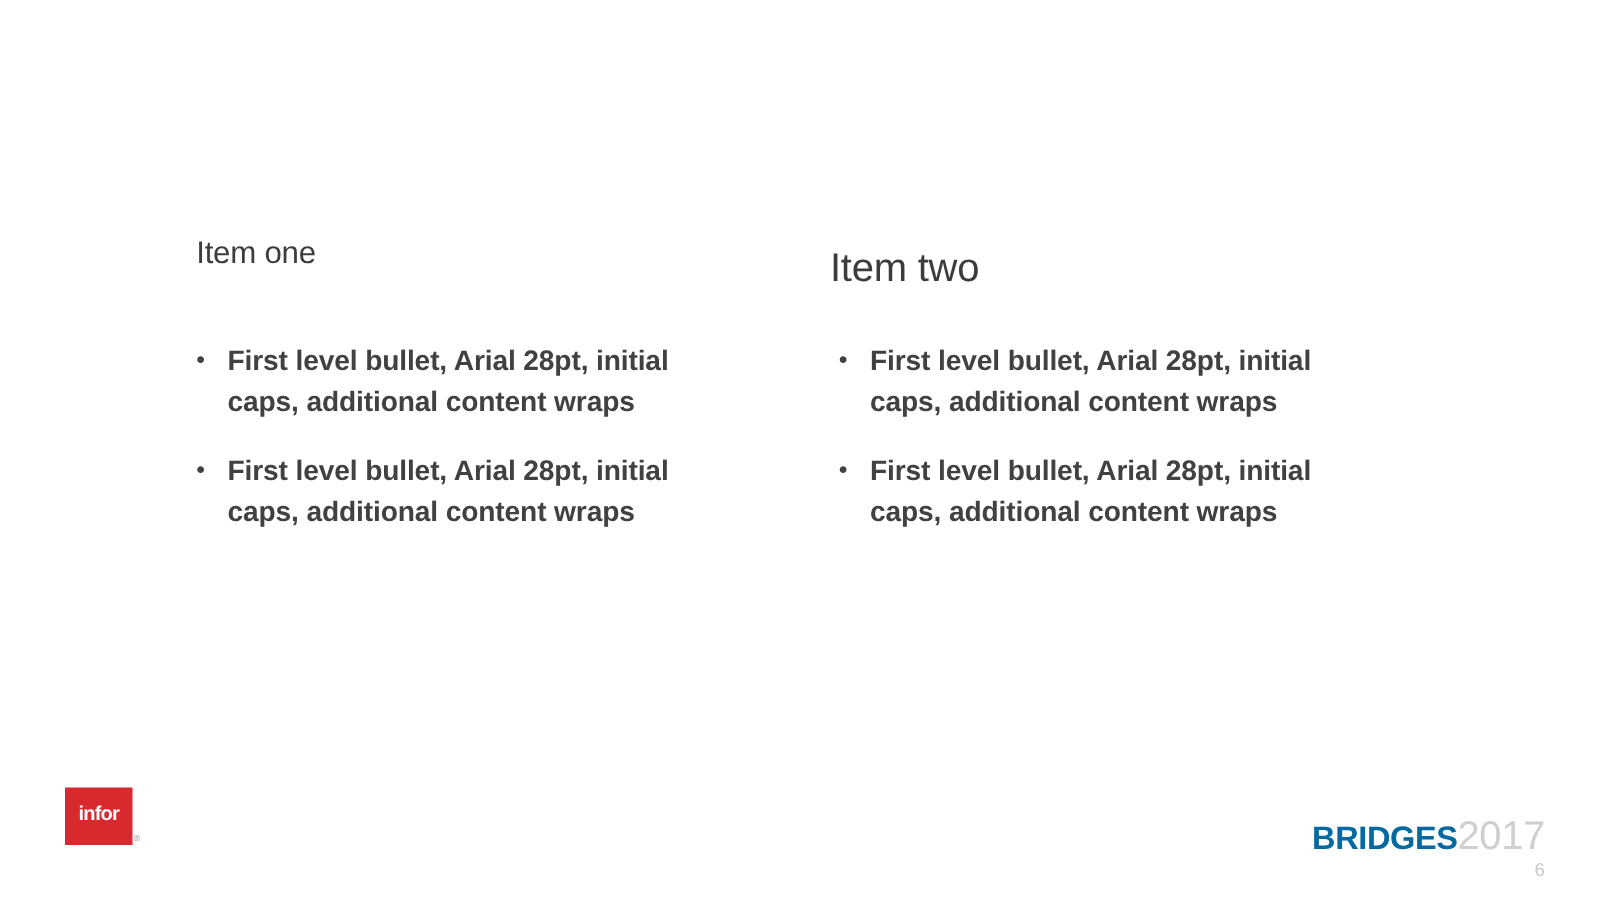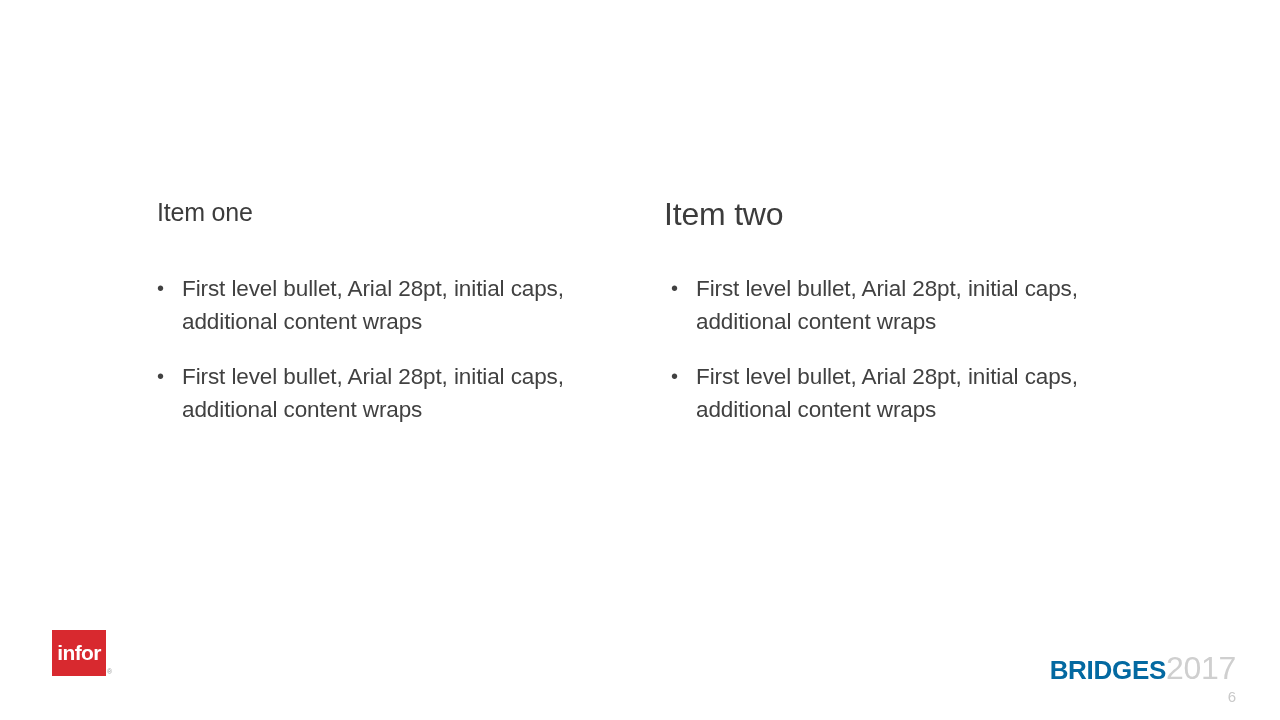--- a/index.html
+++ b/index.html
@@ -37,21 +37,21 @@
   .col-head {
     position: absolute;
     font-size: 25px;
     font-weight: 400;
     color: #3c3c3c;
     letter-spacing: -0.2px;
     white-space: nowrap;
   }
   .col-head.one {
     left: 157px;
-    top: 198px;
+    top: 188px;
     text-align: center;
   }
   .col-head.two {
     left: 664px;
     top: 196px;
     font-size: 32px;
   }
 
   
   .col-body {
@@ -76,37 +76,38 @@
   .bullet-mark {
     flex: 0 0 auto;
     width: 25px;
     text-align: left;
     font-size: 20px;
     line-height: 33px;
     color: #414141;
   }
   .bullet-text {
     flex: 1 1 auto;
+    font-weight: bold;
   }
 
   
   .infor-logo {
     position: absolute;
     left: 52px;
     top: 630px;
     width: 54px;
     height: 46px;
     background: #d8292f;
     display: flex;
     align-items: center;
     justify-content: center;
   }
   .infor-logo .wordmark {
     color: #ffffff;
-    font-size: 21px;
+    font-size: 16px;
     font-weight: 700;
     letter-spacing: -0.6px;
     line-height: 1;
     transform: translateY(-1px);
   }
   .infor-tm {
     position: absolute;
     left: 107px;
     top: 668px;
     font-size: 7px;

